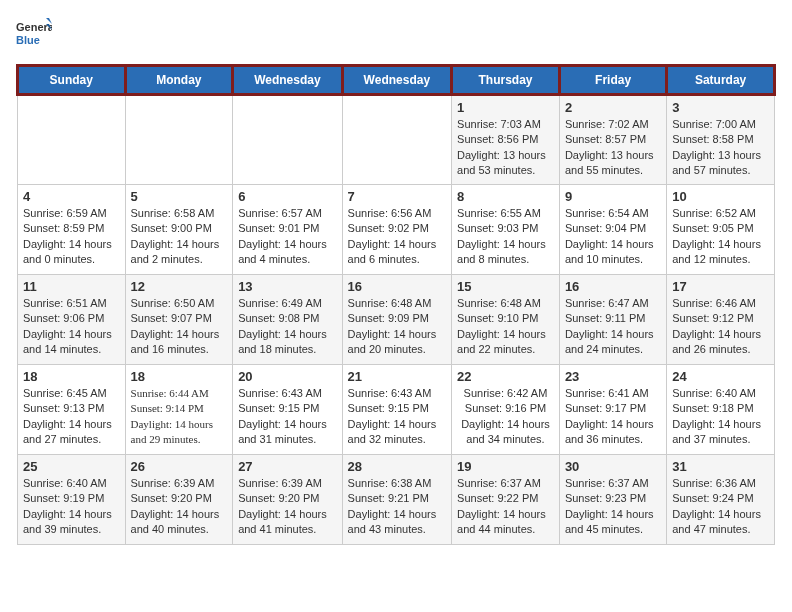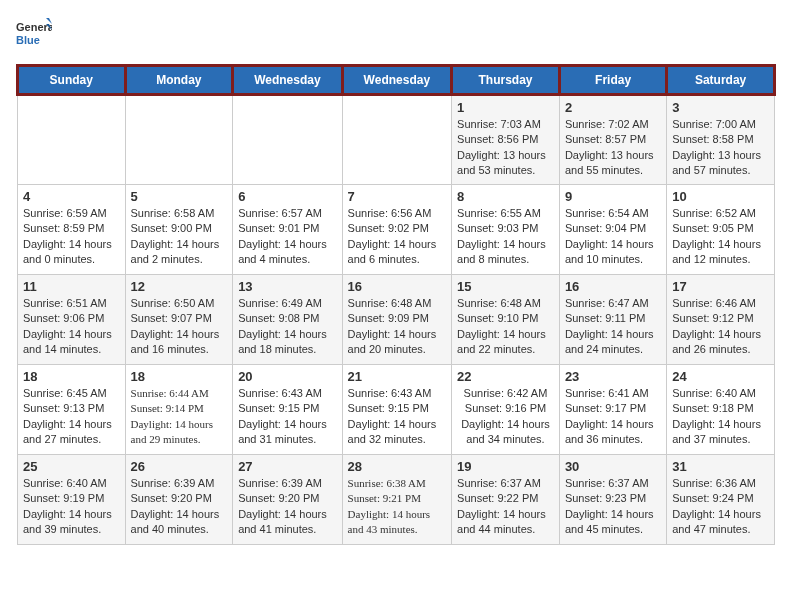--- a/index.html
+++ b/index.html
@@ -306,21 +306,21 @@
         </td>
         <td>
           <span class="day-number">27</span>
           <div class="day-info" style="white-space: pre-line;">Sunrise: 6:39 AM
 Sunset: 9:20 PM
 Daylight: 14 hours
 and 41 minutes.</div>
         </td>
         <td>
           <span class="day-number">28</span>
-          <div class="day-info" style="white-space: pre-line; font-family: Liberation Serif, serif;">Sunrise: 6:38 AM
+          <div class="day-info" style="white-space: pre-line;">Sunrise: 6:38 AM
 Sunset: 9:21 PM
 Daylight: 14 hours
 and 43 minutes.</div>
         </td>
         <td>
           <span class="day-number">19</span>
           <div class="day-info" style="white-space: pre-line;">Sunrise: 6:37 AM
 Sunset: 9:22 PM
 Daylight: 14 hours
 and 44 minutes.</div>

